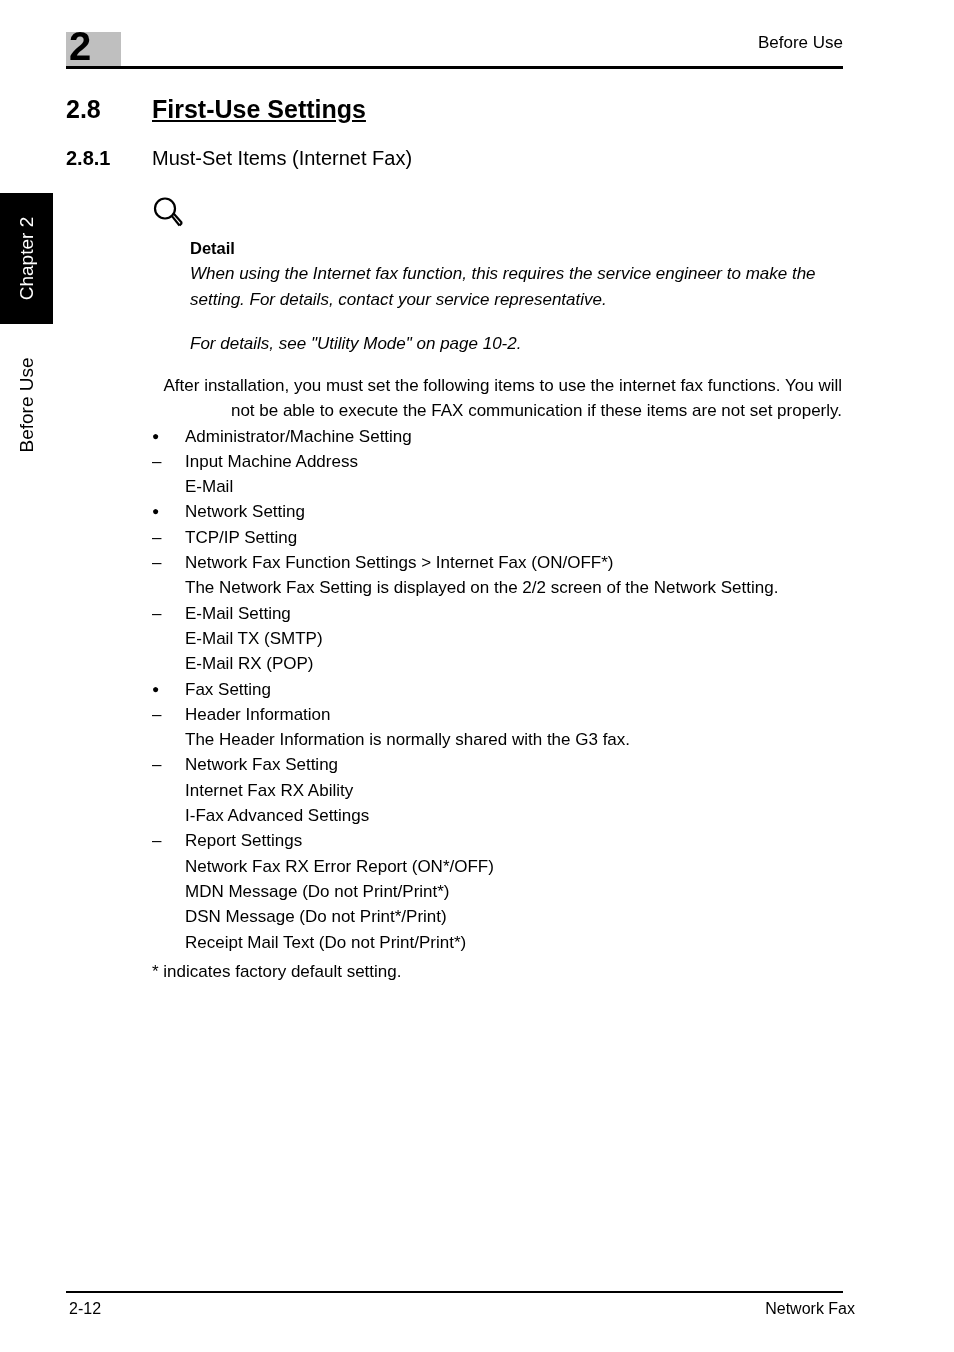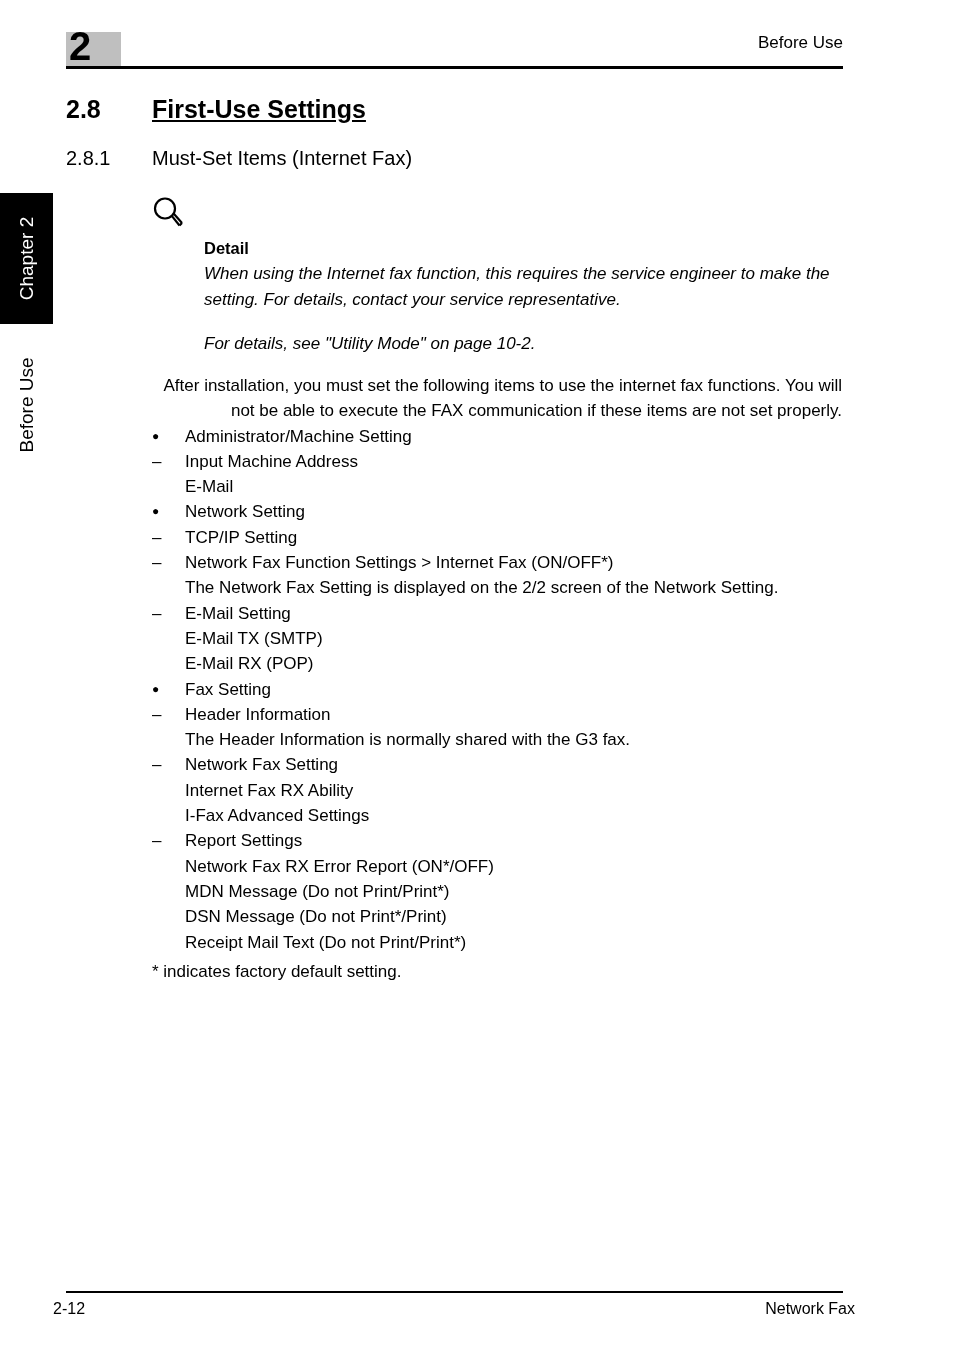--- a/index.html
+++ b/index.html
@@ -131,21 +131,21 @@
   .h2-row {
     position: absolute;
     left: 66px;
     top: 147px;
     width: 790px;
     display: flex;
     align-items: baseline;
   }
   .h2-num {
     font-size: 20px;
-    font-weight: normal;
+    font-weight: bold;
     width: 86px;
     flex: 0 0 86px;
   }
   .h2-text {
     font-size: 20px;
     font-weight: normal;
   }
 
   
   .callout {
@@ -153,21 +153,21 @@
     left: 152px;
     top: 196px;
     width: 700px;
   }
   .callout-icon {
     display: block;
     width: 34px;
     height: 38px;
   }
   .callout-body {
-    margin-left: 52px;
+    margin-left: 38px;
     margin-top: 2px;
   }
   .callout-heading {
     font-size: 16.5px;
     font-weight: bold;
     line-height: 25px;
   }
   .callout-text {
     font-size: 17px;
     font-style: italic;
@@ -232,21 +232,21 @@
   .footer-rule {
     position: absolute;
     left: 66px;
     top: 1291px;
     width: 777px;
     height: 2px;
     background: #000000;
   }
   .footer-left {
     position: absolute;
-    left: 53px;
+    left: 69px;
     top: 1298px;
     font-size: 16px;
     line-height: 22px;
   }
   .footer-right {
     position: absolute;
     right: 99px;
     top: 1298px;
     font-size: 16px;
     line-height: 22px;

